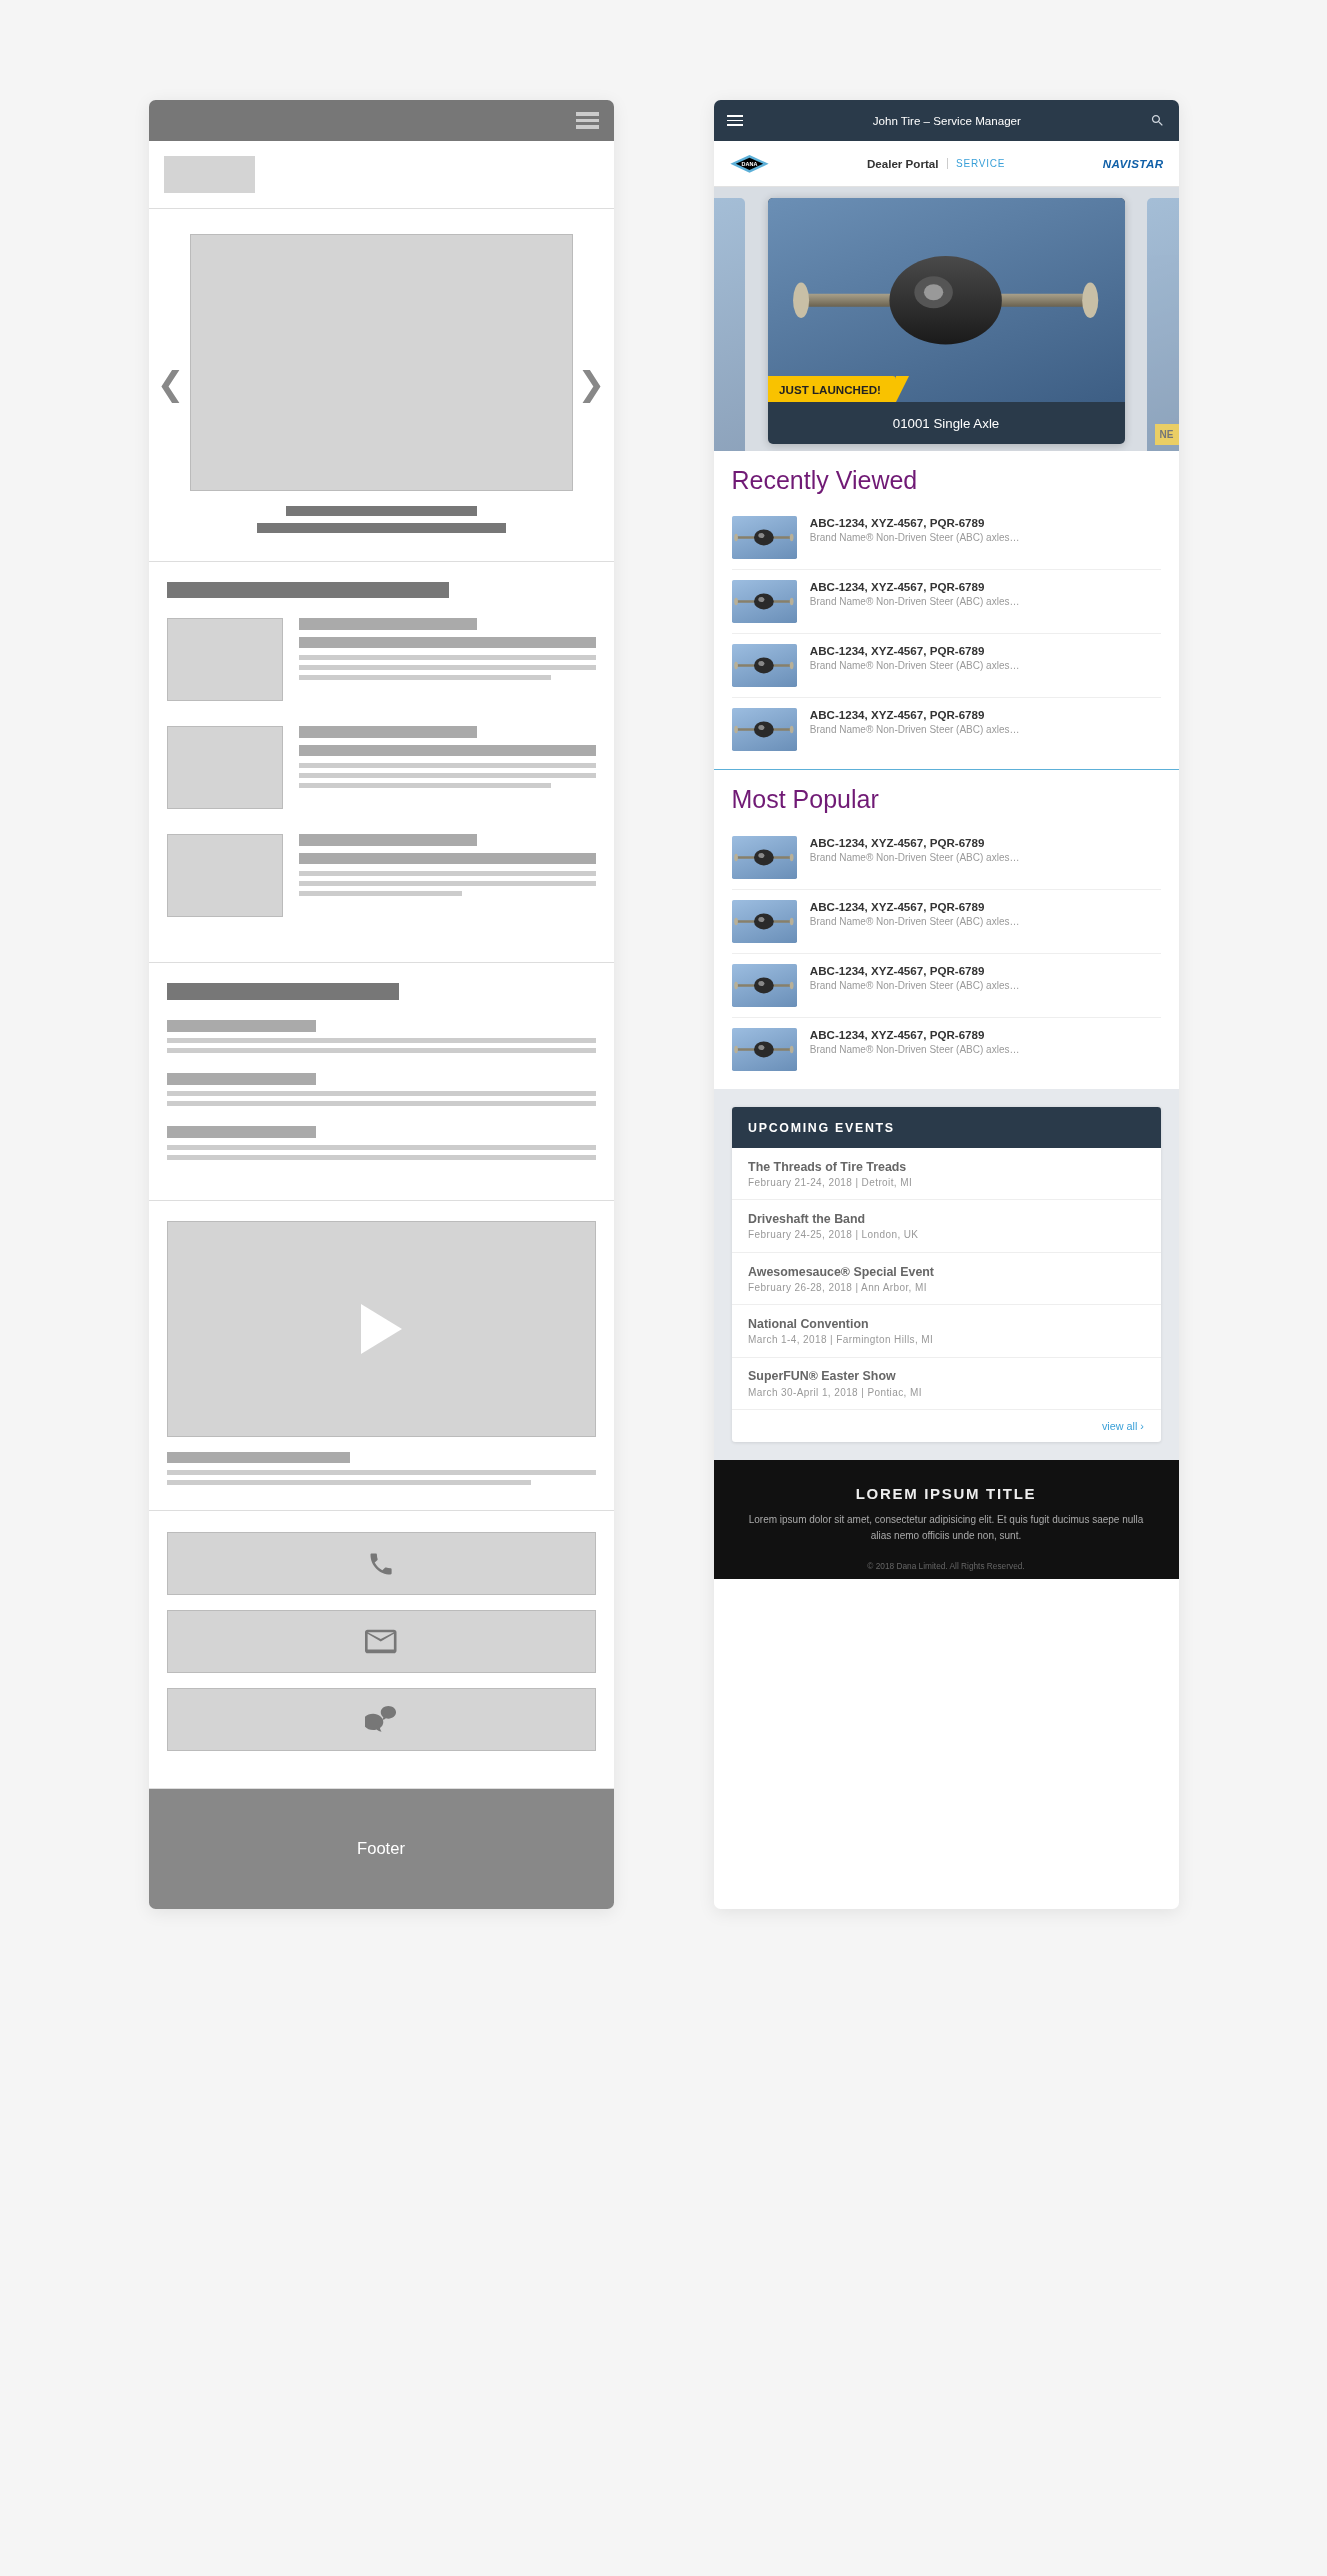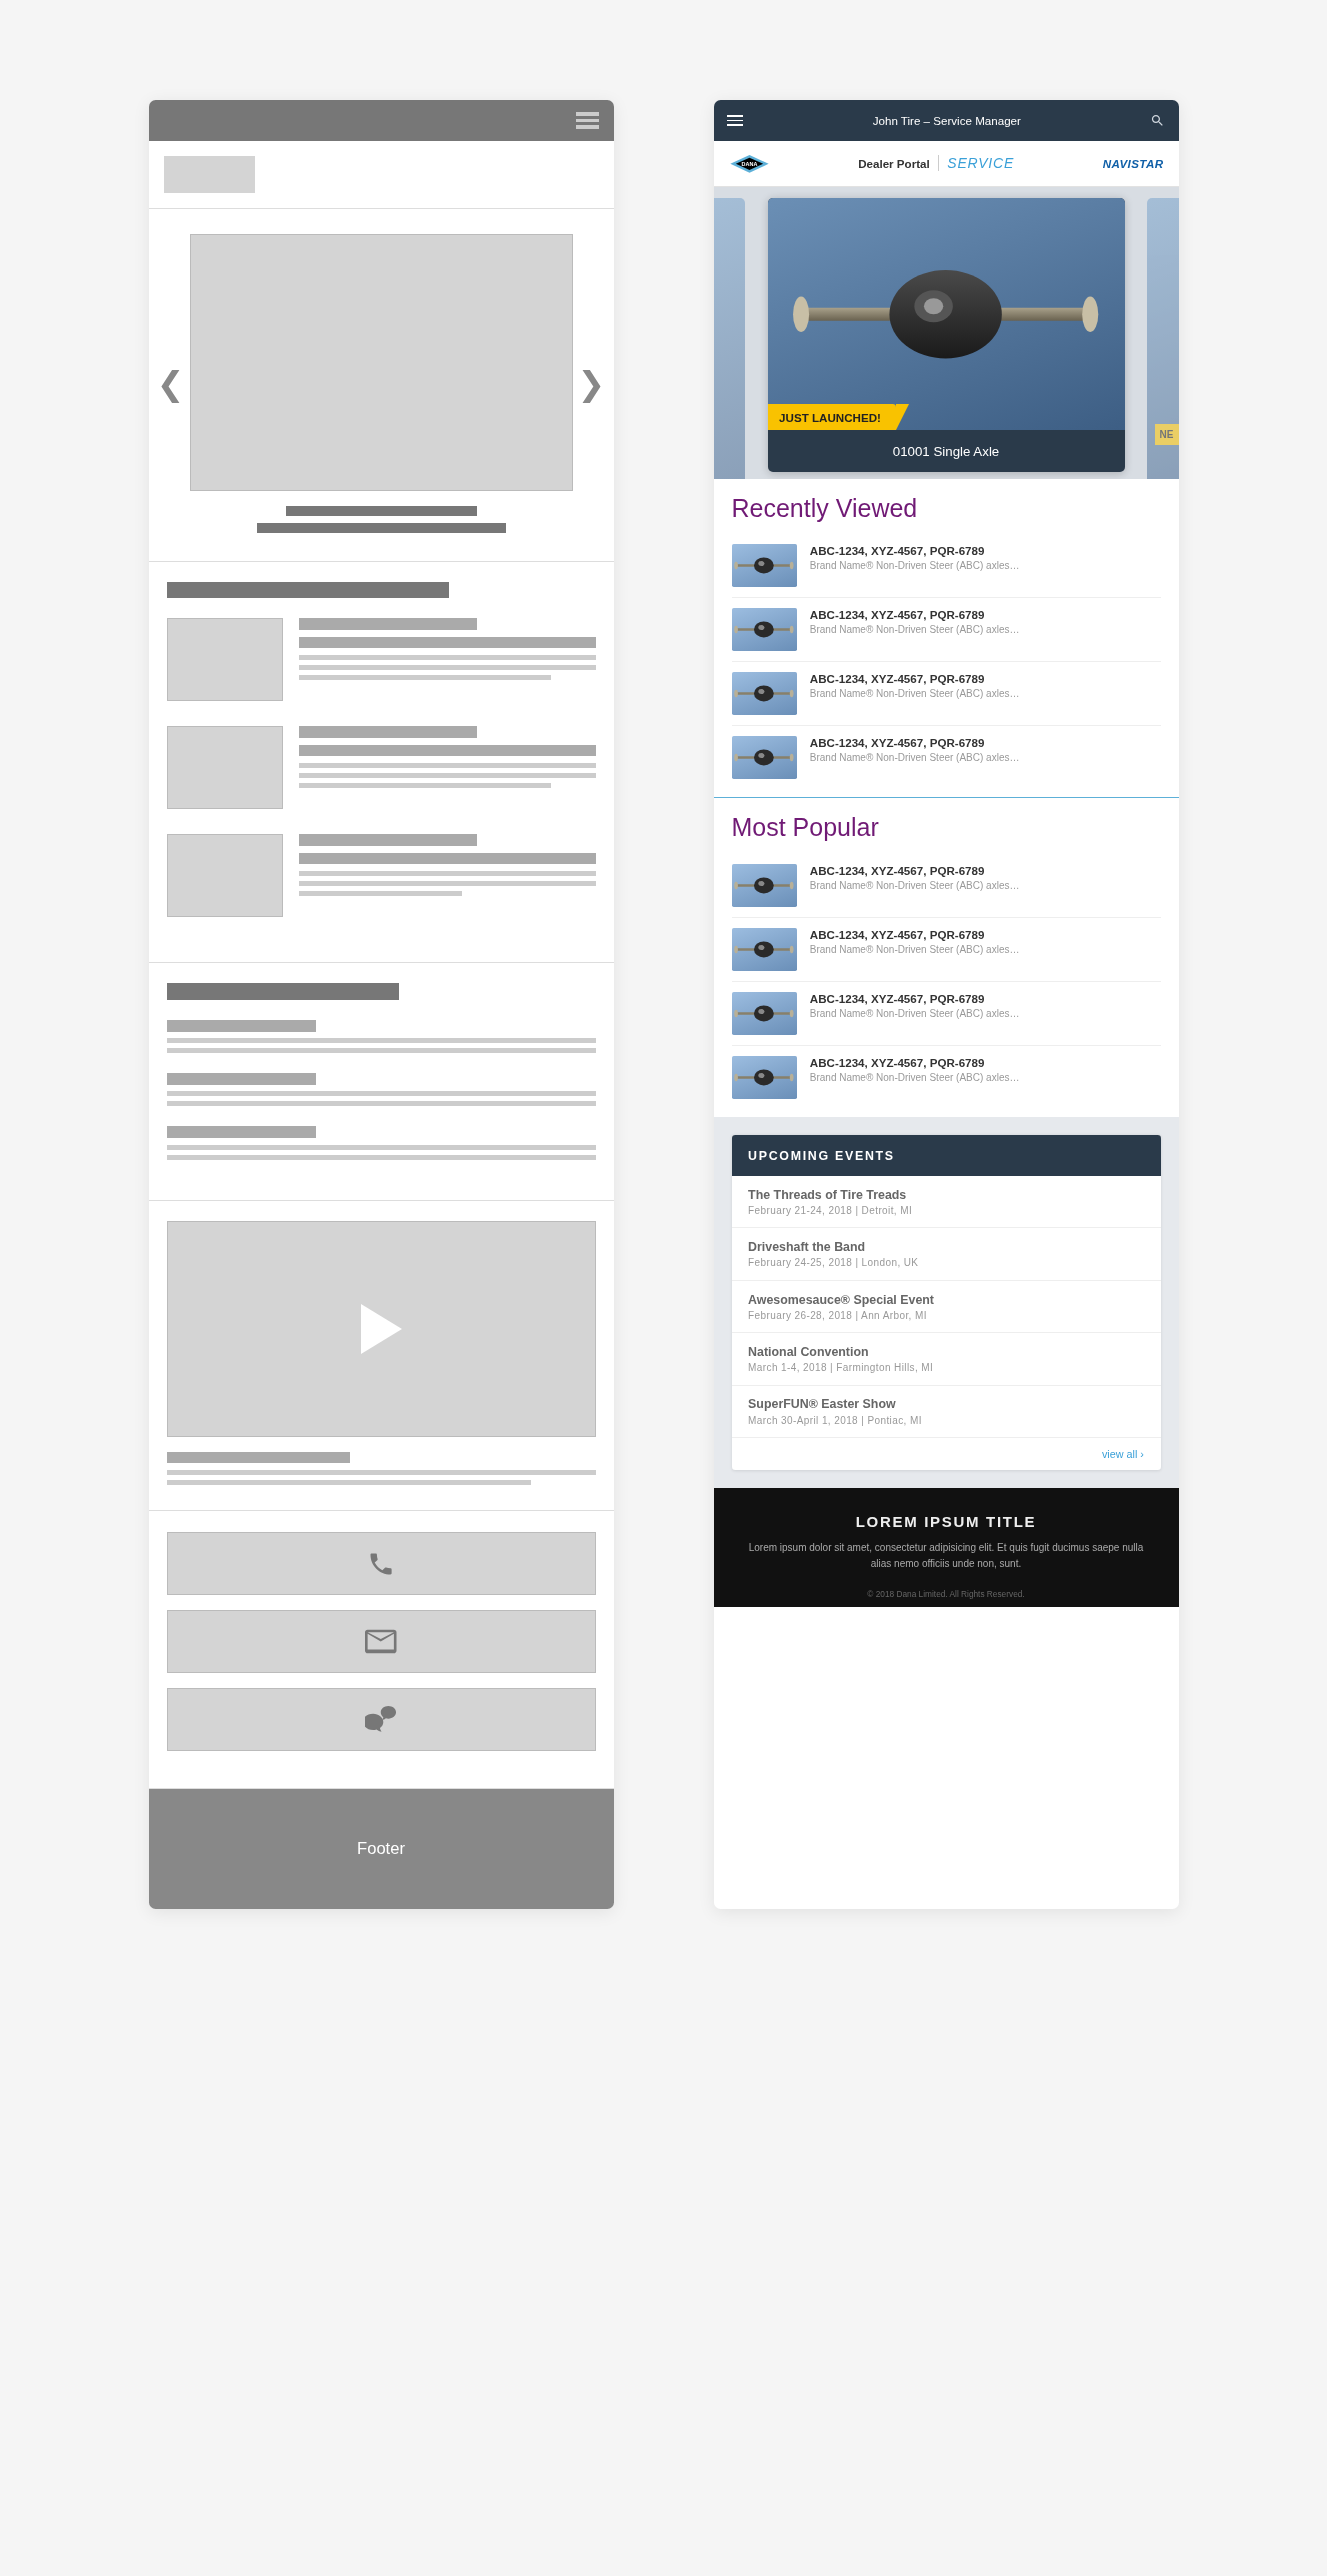--- a/index.html
+++ b/index.html
@@ -70,29 +70,29 @@
 .mk-ham { display:flex; flex-direction:column; gap:2.5px; cursor:pointer; }
 .mk-ham span { width:16.6px; height:1.7px; background:#fff; display:block; }
 .mk-search-icon { cursor:pointer; }
 .mk-brandrow {
   display:flex; align-items:center; justify-content:space-between;
   padding:11.6px 15px; gap:11.6px; border-bottom:0.8px solid #e2e2e2;
 }
 .mk-dana { display:flex; align-items:center; gap:5px; }
 .mk-dana-logo { width:41px; height:21.6px; }
 .mk-dealer { font-size:11.6px; color:#333; font-weight:bold; }
-.mk-service { font-size:14px; color:#3aa0d8; font-style:italic; border-left:0.8px solid #ccc; padding-left:8.3px; letter-spacing:0.8px; }
+.mk-service { font-size:10px; color:#3aa0d8; border-left:0.8px solid #ccc; padding-left:8.3px; letter-spacing:0.8px; }
 .mk-navistar { font-size:11.6px; color:#1060a8; font-weight:bold; font-style:italic; letter-spacing:0.4px; }
 
 .mk-carousel { background:#d8dde3; padding:11.6px 0 6.6px; position:relative; overflow:hidden; }
 .mk-card {
   width:357px; margin:0 auto; border-radius:5px; overflow:hidden;
   box-shadow:0 1.7px 8.3px rgba(0,0,0,0.2); background:#2a3a4a;
 }
-.mk-card-img { height:232px; background:linear-gradient(160deg,#6b8fb5,#3d5e84); position:relative; display:flex; align-items:center; justify-content:center; }
+.mk-card-img { height:204px; background:linear-gradient(160deg,#6b8fb5,#3d5e84); position:relative; display:flex; align-items:center; justify-content:center; }
 .mk-banner {
   position:absolute; left:0; bottom:0;
   background:#f9c200; color:#222; font-weight:bold;
   font-size:11.6px; padding:6.6px 15px 6.6px 11.6px;
   border-top-right-radius:3.3px;
 }
 .mk-banner::after {
   content:""; position:absolute; right:-13.3px; top:0;
   border-top:0 solid transparent; border-bottom:26.5px solid transparent;
   border-left:13.3px solid #f9c200;

